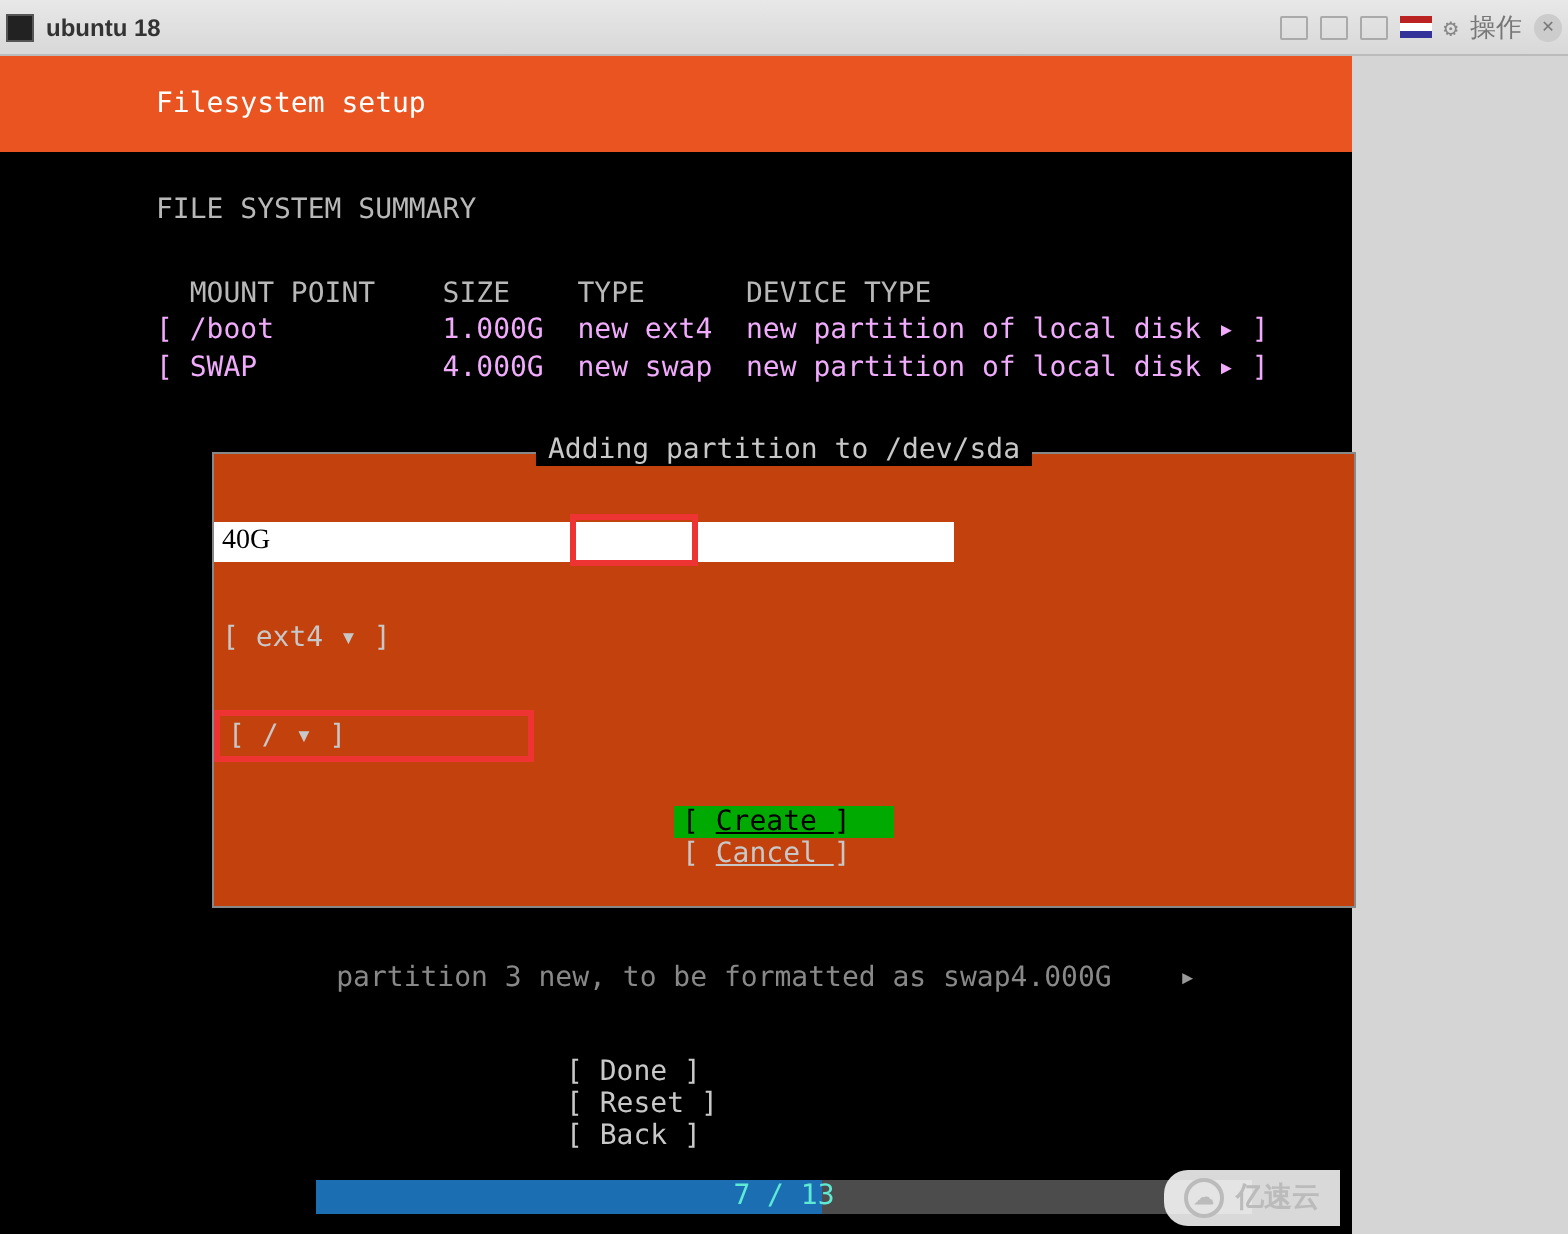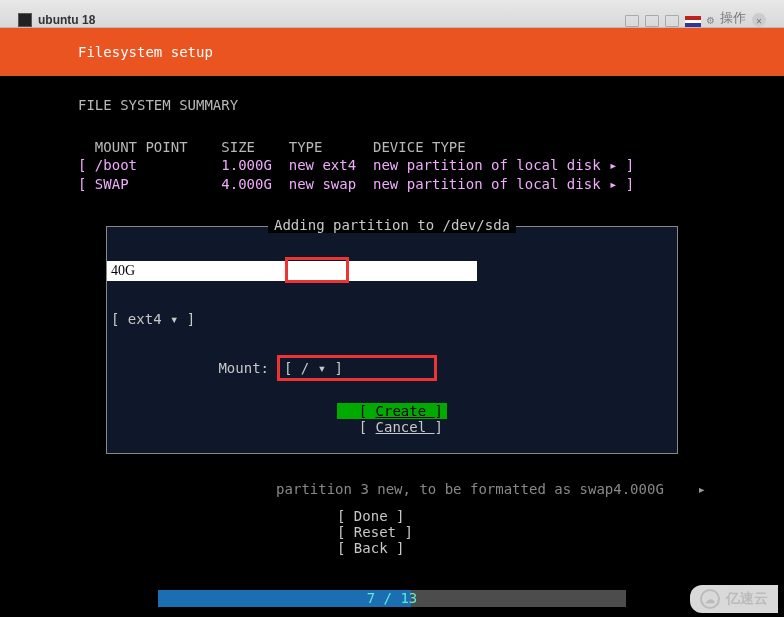--- a/index.html
+++ b/index.html
@@ -10,22 +10,22 @@
       font-size: 14px;
       background: #d5d5d5;
       overflow: hidden;
       position: relative;
     }
     .titlebar {
       height: 28px;
       background: linear-gradient(#e8e8e8, #d8d8d8);
       border-bottom: 1px solid #bbb;
       display: flex;
-      align-items: flex-end;
-      padding: 0 18px;
+      align-items: center;
+      padding: 0 3px;
       gap: 6px;
     }
     .tb-icon {
       width: 14px;
       height: 14px;
       background: #222;
       border: 1px solid #555;
     }
     .tb-title {
       color: #333;
@@ -40,21 +40,21 @@
     .tb-text { color: #777; font-family: sans-serif; font-size: 13px; }
     .tb-close {
       width: 14px; height: 14px;
       background: #ccc; border-radius: 50%;
       color: #777; font-size: 10px;
       display: flex; align-items: center; justify-content: center;
     }
 
     .installer {
       position: relative;
-      width: 784px;
+      width: 676px;
       height: 589px;
       background: #000;
       color: #c8c8c8;
     }
     .header-bar {
       background: #e95420;
       height: 48px;
       display: flex;
       align-items: center;
       padding-left: 78px;
@@ -70,21 +70,21 @@
     .fs-head { white-space: pre; color: #b8b8b8; }
     .arrow { color: #999; }
 
     .dialog {
       position: absolute;
       left: 106px;
       top: 198px;
       width: 572px;
       height: 228px;
       border: 1px solid #888;
-      background: #0f172a;
+      background: #c2410c;
       padding-left: 28px;
     }
     .dialog-title {
       position: absolute;
       top: -10px;
       left: 50%;
       transform: translateX(-50%);
       background: #000;
       padding: 0 6px;
       color: #c8c8c8;
@@ -123,21 +123,21 @@
     }
     .select-field {
       color: #c8c8c8;
       display: inline-block;
       width: 160px;
       padding: 2px 4px;
     }
     .btns { position: absolute; left: 50%; transform: translateX(-50%); }
     .action-btn {
       display: block;
-      text-align: right;
+      text-align: left;
       width: 110px;
       font-family: inherit;
       font-size: 14px;
       border: none;
       padding: 0 4px;
       cursor: pointer;
     }
     .btn-create { background: #0a0; color: #000; }
     .btn-create .u { text-decoration: underline; }
     .btn-other { background: transparent; color: #c8c8c8; }
@@ -146,21 +146,21 @@
     .footer-area {
       position: absolute;
       left: 78px;
       right: 78px;
       top: 453px;
       color: #888;
     }
     .part-row { display: flex; justify-content: flex-end; }
     .nav-btns {
       position: absolute;
-      top: 480px;
+      top: 500px;
       left: 50%;
       transform: translateX(-50%);
       color: #c8c8c8;
     }
     .nav-btn { display: block; width: 110px; text-align: left; }
     .progress {
       position: absolute;
       top: 562px;
       left: 158px;
       width: 468px;
@@ -241,21 +241,20 @@
     <div class="form-row" style="top:34px">
       <input class="size-input" value="40G" style="">
     </div>
     <div class="redbox-size"></div>
 
     <div class="form-row" style="top:82px">
       <span class="select-field">[ ext4             ▾ ]</span>
     </div>
 
     <div class="form-row" style="top:128px">
-      <span class="label">Mount:</span>
       <span class="select-field redbox">[ /              ▾ ]</span>
     </div>
 
     <div class="btns" style="top:176px">
       <button class="action-btn btn-create">[ <span class="u">Create     </span>]</button>
       <button class="action-btn btn-other">[ <span class="u">Cancel     </span>]</button>
     </div>
   </div>
 
   <div class="footer-area">

